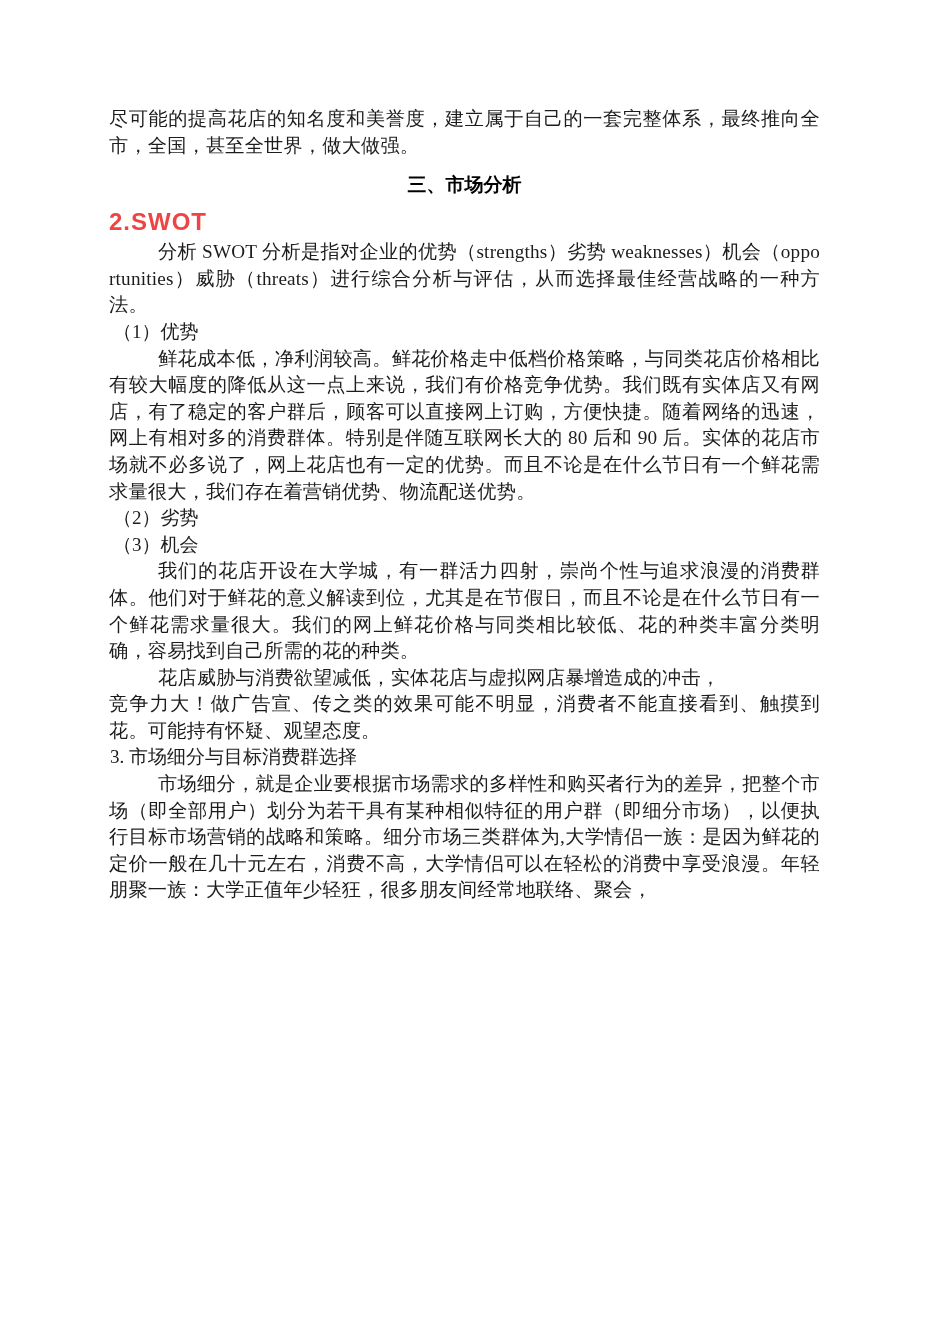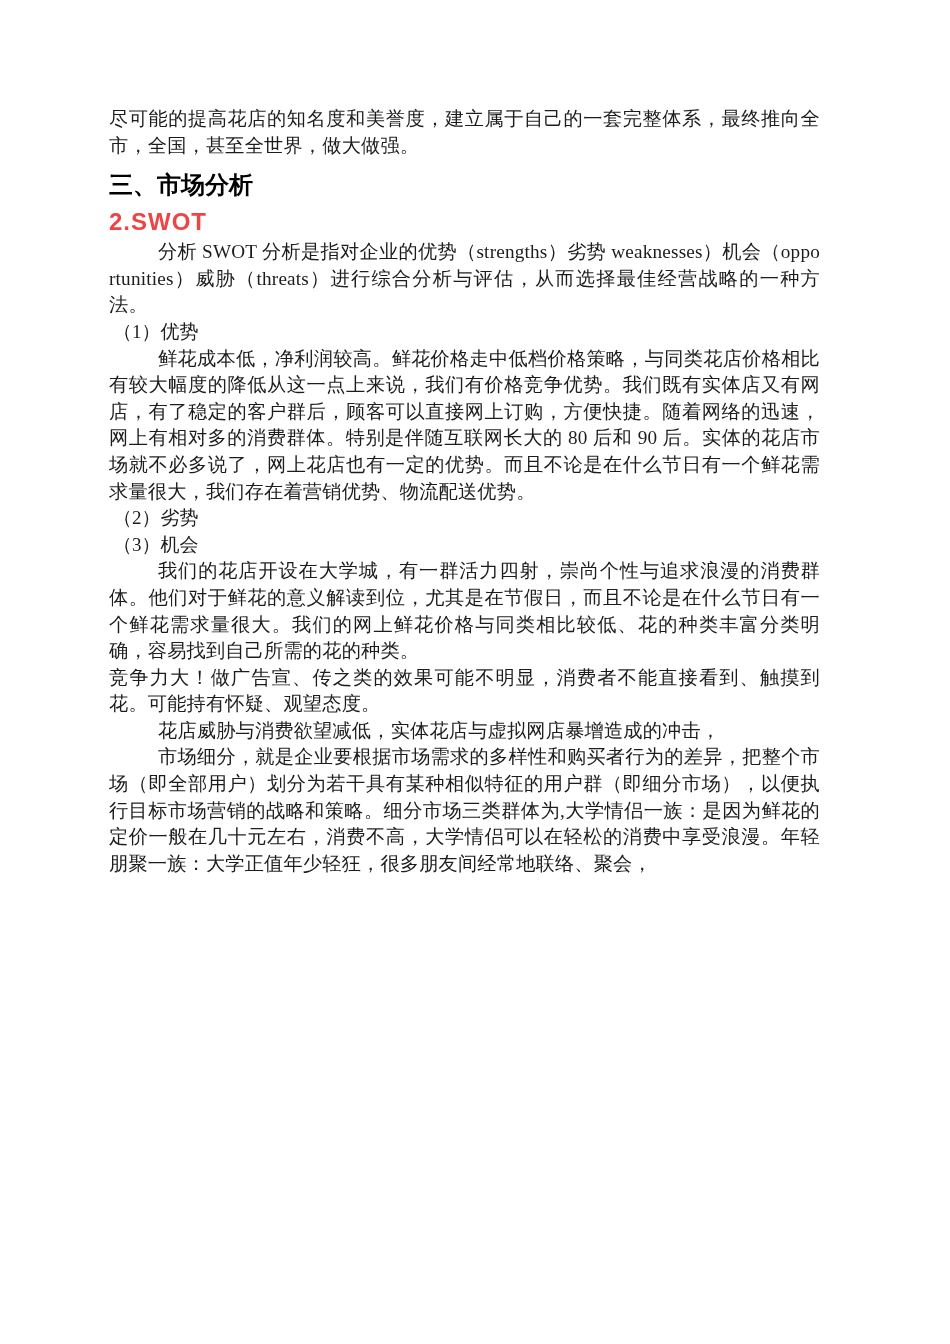--- a/index.html
+++ b/index.html
@@ -37,25 +37,26 @@
     margin: 0;
     font-size: 19px;
     line-height: 26.6px;
     padding-left: 4px;
   }
   .label-par.flush {
     padding-left: 1px;
   }
   .h1 {
     margin: 10px 0 6px 0;
-    font-size: 24px;
+    font-size: 19px;
     line-height: 32px;
     font-weight: 700;
     color: #000000;
     font-family: "Liberation Sans", "DejaVu Sans", sans-serif;
+    text-align: center;
   }
   .h2 {
     margin: 6px 0 2px 0;
     font-size: 24px;
     line-height: 30px;
     font-weight: 600;
     color: #ef4444;
     letter-spacing: 1px;
     font-family: "Liberation Sans", "DejaVu Sans", sans-serif;
   }
@@ -80,22 +81,23 @@
     <p class="body-par indent">鲜花成本低，净利润较高。鲜花价格走中低档价格策略，与同类花店价格相比有较大幅度的降低从这一点上来说，我们有价格竞争优势。我们既有实体店又有网店，有了稳定的客户群后，顾客可以直接网上订购，方便快捷。随着网络的迅速，网上有相对多的消费群体。特别是伴随互联网长大的 80 后和 90 后。实体的花店市场就不必多说了，网上花店也有一定的优势。而且不论是在什么节日有一个鲜花需求量很大，我们存在着营销优势、物流配送优势。</p>
 
     <p class="label-par">（2）劣势</p>
 
 
     <p class="label-par">（3）机会</p>
 
     <p class="body-par indent">我们的花店开设在大学城，有一群活力四射，崇尚个性与追求浪漫的消费群体。他们对于鲜花的意义解读到位，尤其是在节假日，而且不论是在什么节日有一个鲜花需求量很大。我们的网上鲜花价格与同类相比较低、花的种类丰富分类明确，容易找到自己所需的花的种类。</p>
 
 
+    <p class="body-par indent">花店威胁与消费欲望减低，实体花店与虚拟网店暴增造成的冲击，</p>
+
     <p class="body-par">竞争力大！做广告宣、传之类的效果可能不明显，消费者不能直接看到、触摸到花。可能持有怀疑、观望态度。</p>
 
-    <p class="body-par indent">花店威胁与消费欲望减低，实体花店与虚拟网店暴增造成的冲击，</p>
-
+    <p class="label-par flush">3. 市场细分与目标消费群选择</p>
 
 
     <p class="body-par indent">市场细分，就是企业要根据市场需求的多样性和购买者行为的差异，把整个市场（即全部用户）划分为若干具有某种相似特征的用户群（即细分市场），以便执行目标市场营销的战略和策略。细分市场三类群体为,大学情侣一族：是因为鲜花的定价一般在几十元左右，消费不高，大学情侣可以在轻松的消费中享受浪漫。年轻朋聚一族：大学正值年少轻狂，很多朋友间经常地联络、聚会，</p>
 
   </div>
 </div>
 
 </body></html>

